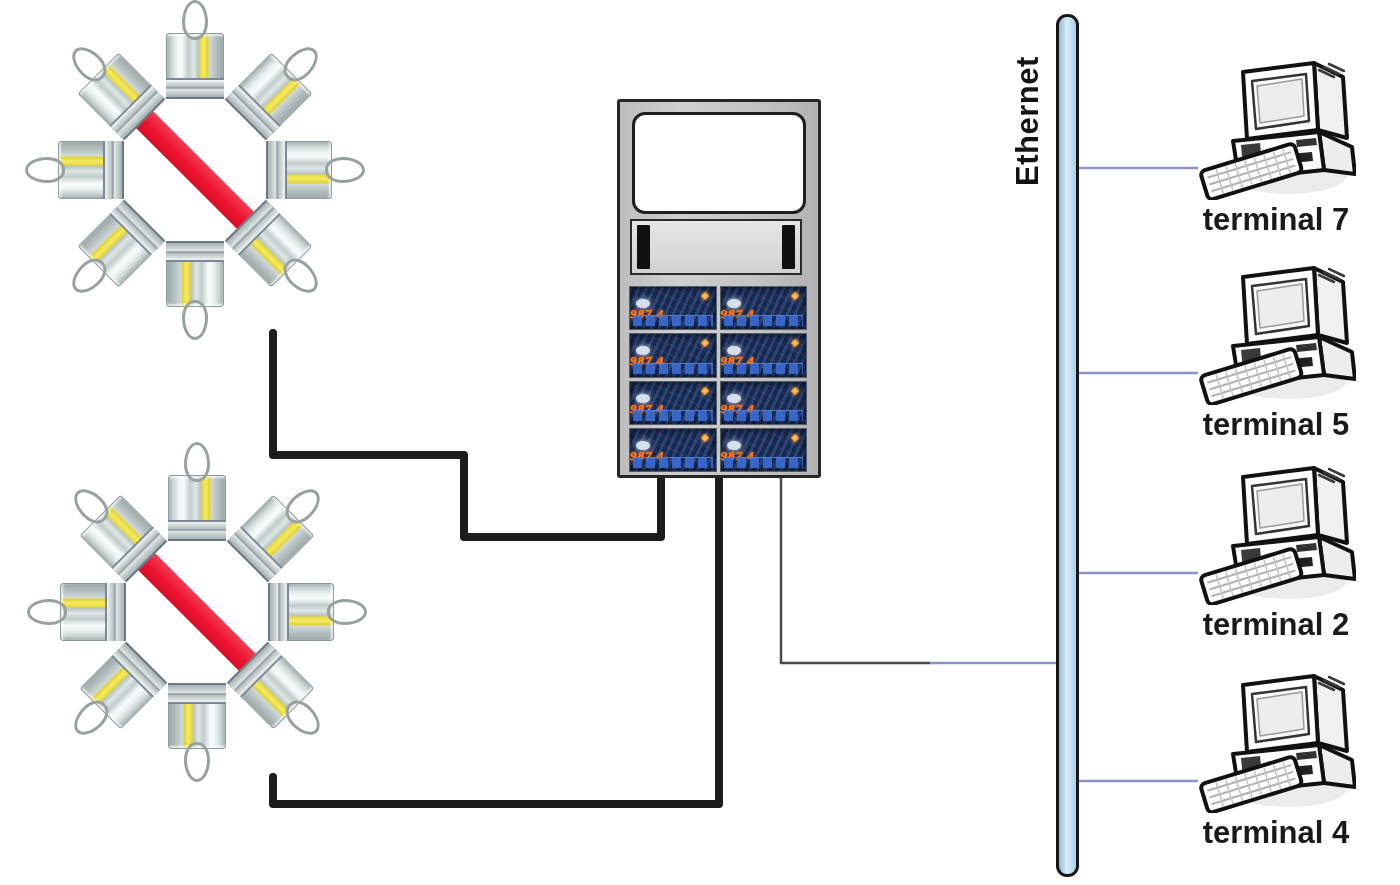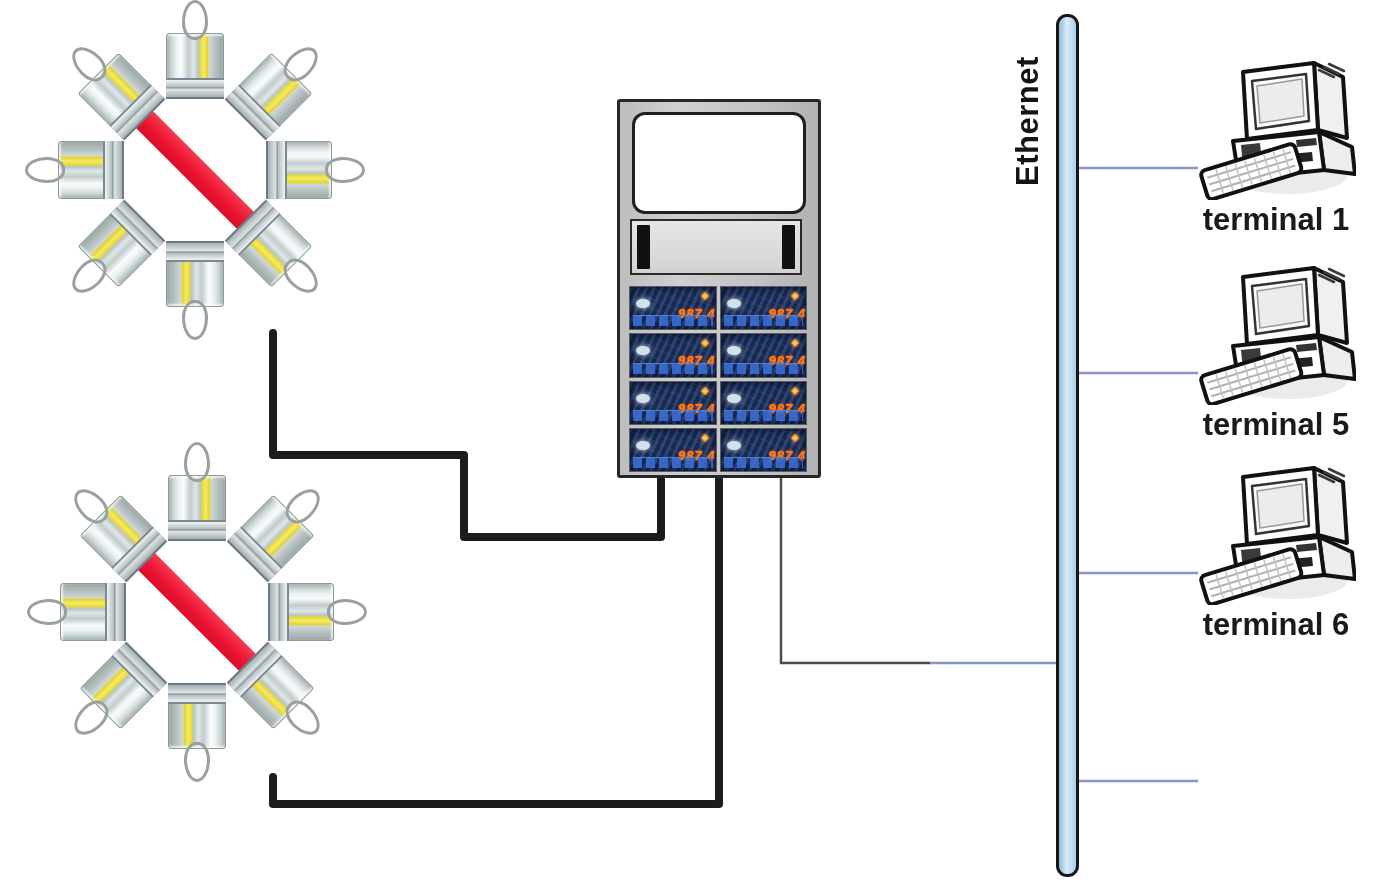--- a/index.html
+++ b/index.html
@@ -68,22 +68,22 @@
       repeating-linear-gradient(115deg, rgba(80,130,215,.30) 0 3px, rgba(0,0,0,0) 3px 7px),
       repeating-linear-gradient(25deg, rgba(140,60,80,.18) 0 2px, rgba(0,0,0,0) 2px 9px),
       #16294e;
     box-shadow:inset 0 0 8px rgba(0,0,10,.8);
   }
   .meter .glare{
     position:absolute;left:6px;top:12px;width:14px;height:9px;border-radius:50%;
     background:#dfe9f4;box-shadow:0 0 5px #eef4fb;opacity:.95;
   }
   .meter .digits{
-    position:absolute;left:0;right:0;top:19px;text-align:right;
-    font-family:Liberation Sans, sans-serif;font-weight:bold;font-style:italic;
+    position:absolute;left:0;right:0;top:19px;text-align:left;
+    font-family:Liberation Serif, serif;font-weight:bold;font-style:italic;
     font-size:13px;letter-spacing:1px;color:#ff7a14;
     text-shadow:0 0 3px #ff4d00,0 0 1px #ffc060;
   }
   .meter .spark{
     position:absolute;right:8px;top:6px;width:6px;height:6px;
     background:radial-gradient(#ffd27a,#ff8c1e);transform:rotate(45deg);
     box-shadow:0 0 4px #ffae3c;
   }
   .meter .btnrow{
     position:absolute;left:3px;right:3px;bottom:3px;height:10px;
@@ -232,28 +232,34 @@
     </div>
   </div>
 
   <div class="bus"></div>
   <div class="bus-label">Ethernet</div>
 
   <div class="terminal" style="top:50px">
     <svg class="pc" width="160" height="150" viewBox="0 0 160 150">
         <use href="#pc"></use>
       </svg>
-    <div class="tlabel">terminal 1</div>
+    <div class="tlabel">terminal 7</div>
   </div>
   <div class="terminal" style="top:255px">
     <svg class="pc" width="160" height="150" viewBox="0 0 160 150">
         <use href="#pc"></use>
       </svg>
     <div class="tlabel">terminal 5</div>
   </div>
   <div class="terminal" style="top:455px">
     <svg class="pc" width="160" height="150" viewBox="0 0 160 150">
         <use href="#pc"></use>
       </svg>
-    <div class="tlabel">terminal 6</div>
+    <div class="tlabel">terminal 2</div>
+  </div>
+  <div class="terminal" style="top:663px">
+    <svg class="pc" width="160" height="150" viewBox="0 0 160 150">
+        <use href="#pc"></use>
+      </svg>
+    <div class="tlabel">terminal 4</div>
   </div>
 
 </div>
 
 </body></html>

